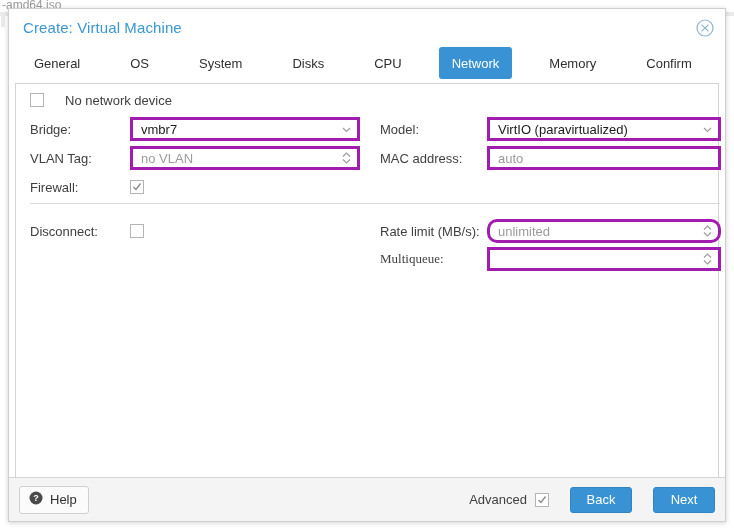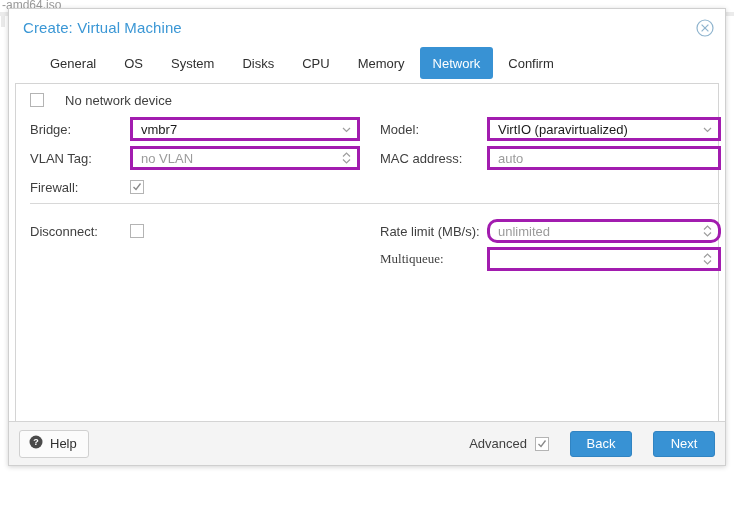--- a/index.html
+++ b/index.html
@@ -46,21 +46,21 @@
     height: 11px;
     background: #e9e9e9;
   }
 
   
   #dialog {
     position: absolute;
     left: 8px;
     top: 8px;
     width: 718px;
-    height: 458px;
+    height: 514px;
     background: #ffffff;
     border: 1px solid #cfcfcf;
     box-shadow: 0 1px 5px rgba(0,0,0,0.18);
     box-sizing: border-box;
     display: flex;
     flex-direction: column;
   }
 
   
   #titlebar {
@@ -85,23 +85,24 @@
     height: 20px;
     cursor: pointer;
   }
 
   
   #tabbar {
     height: 32px;
     flex: none;
     display: flex;
     align-items: stretch;
-    padding-left: 28px;
-    background: #ffffff;
-    box-sizing: border-box;
+    padding-left: 12px;
+    background: #ffffff;
+    box-sizing: border-box;
+    gap: 22px;
   }
   .tab {
     display: flex;
     align-items: center;
     padding: 0 13px;
     font-size: 13px;
     color: #2f2f2f;
     cursor: pointer;
     border-radius: 3px;
     margin-right: 2px;
@@ -259,22 +260,22 @@
       </svg>
     </div>
   </div>
 
   <div id="tabbar">
     <div class="tab">General</div>
     <div class="tab">OS</div>
     <div class="tab">System</div>
     <div class="tab">Disks</div>
     <div class="tab">CPU</div>
+    <div class="tab active">Network</div>
     <div class="tab">Memory</div>
-    <div class="tab active">Network</div>
     <div class="tab">Confirm</div>
   </div>
 
   <div id="panel">
 
     <div class="row" style="left:14px; top:4px; gap:21px;">
       <span class="cbox"></span>
       <span class="flabel">No network device</span>
     </div>
 

